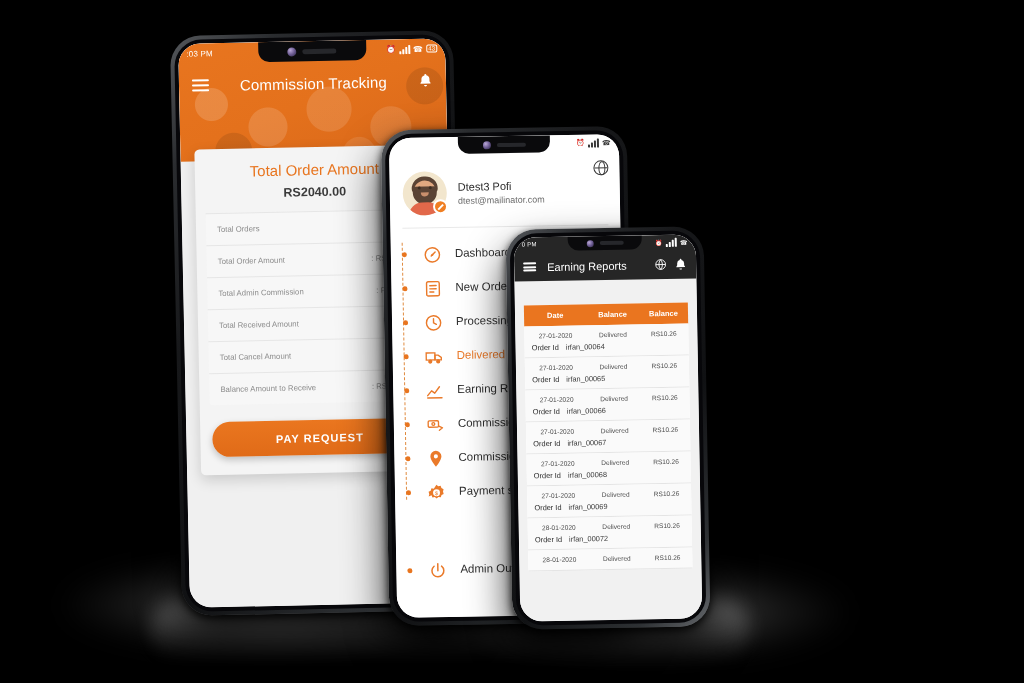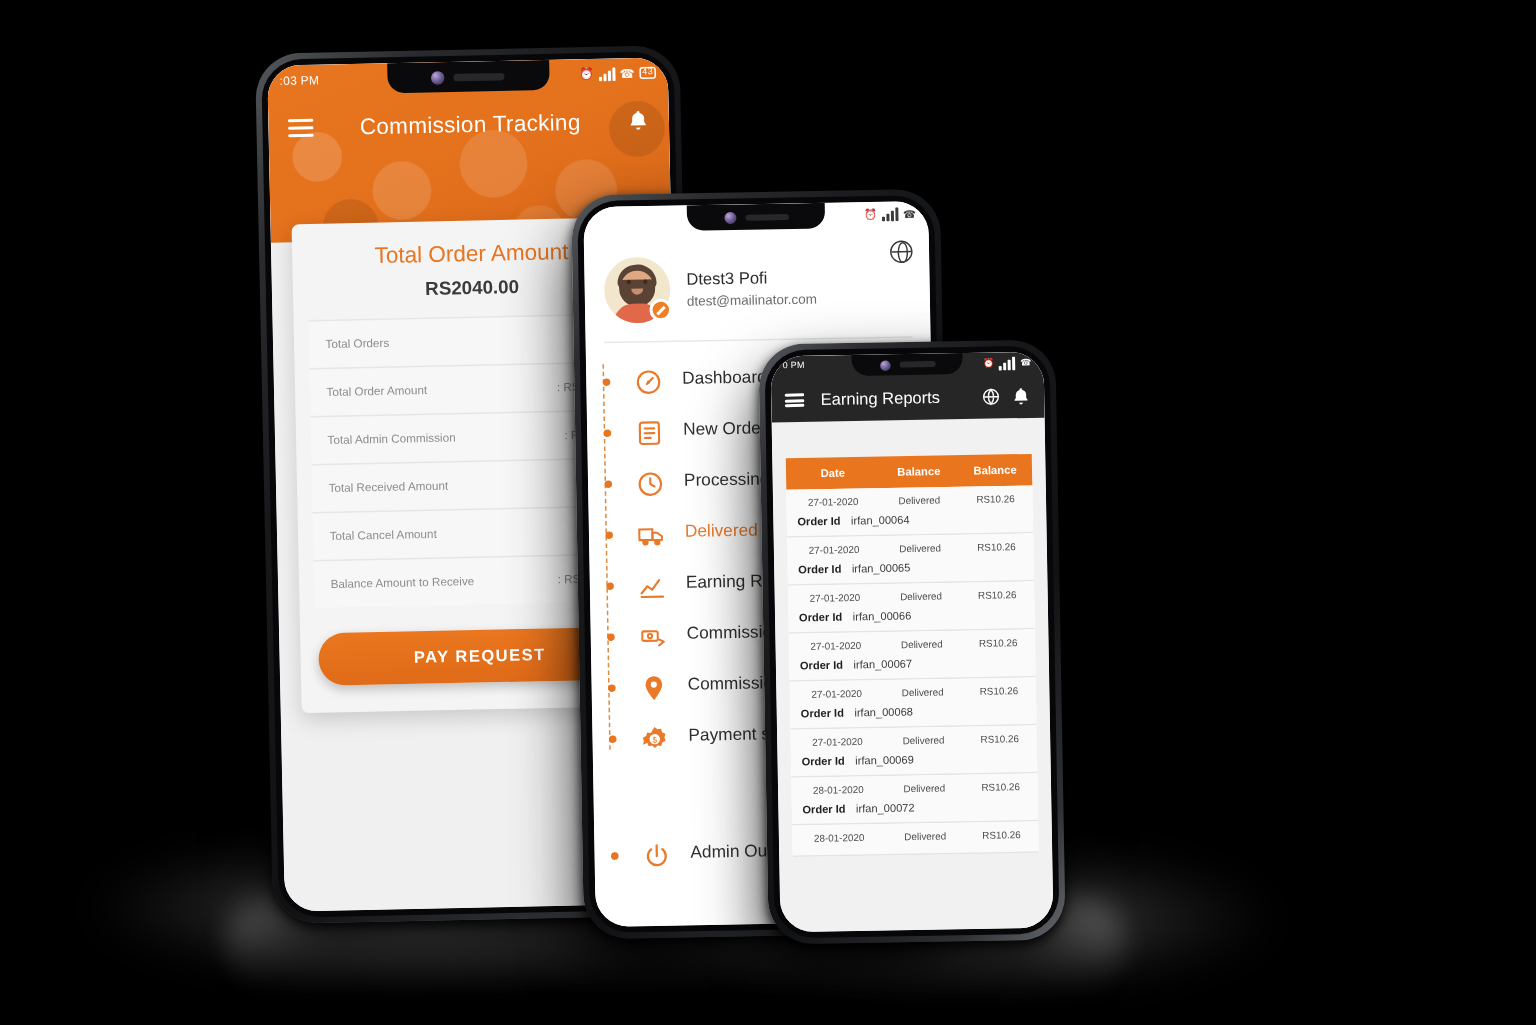--- a/index.html
+++ b/index.html
@@ -190,21 +190,21 @@
     display: flex; background: #ea751f; color: #fff;
     font-size: 7.5px; font-weight: 700; padding: 6px 0;
   }
   .p3-thead div { text-align: center; }
   .th-date { width: 38%; } .th-status { width: 32%; } .th-charge { width: 30%; }
   .p3-rowgroup { border-bottom: 1px solid #e4e4e4; background: #fafafa; padding: 4px 0 5px; }
   .p3-r1 { display: flex; font-size: 6.6px; color: #4d4d4d; padding: 2px 0; }
   .p3-r1 div { text-align: center; }
   .c-date { width: 38%; } .c-status { width: 32%; } .c-charge { width: 30%; }
   .p3-r2 { display: flex; align-items: center; gap: 7px; padding: 2px 0 0 7px; font-size: 7.4px; }
-  .p3-oid-lbl { font-weight: 700; color: #1f1f1f; }
+  .p3-oid-lbl { font-weight: 400; color: #1f1f1f; }
   .p3-oid-val { color: #3a3a3a; }
 
   
   .clip { overflow: hidden; }
 </style>
 </head>
 <body>
 
 <div id="stage">
 

